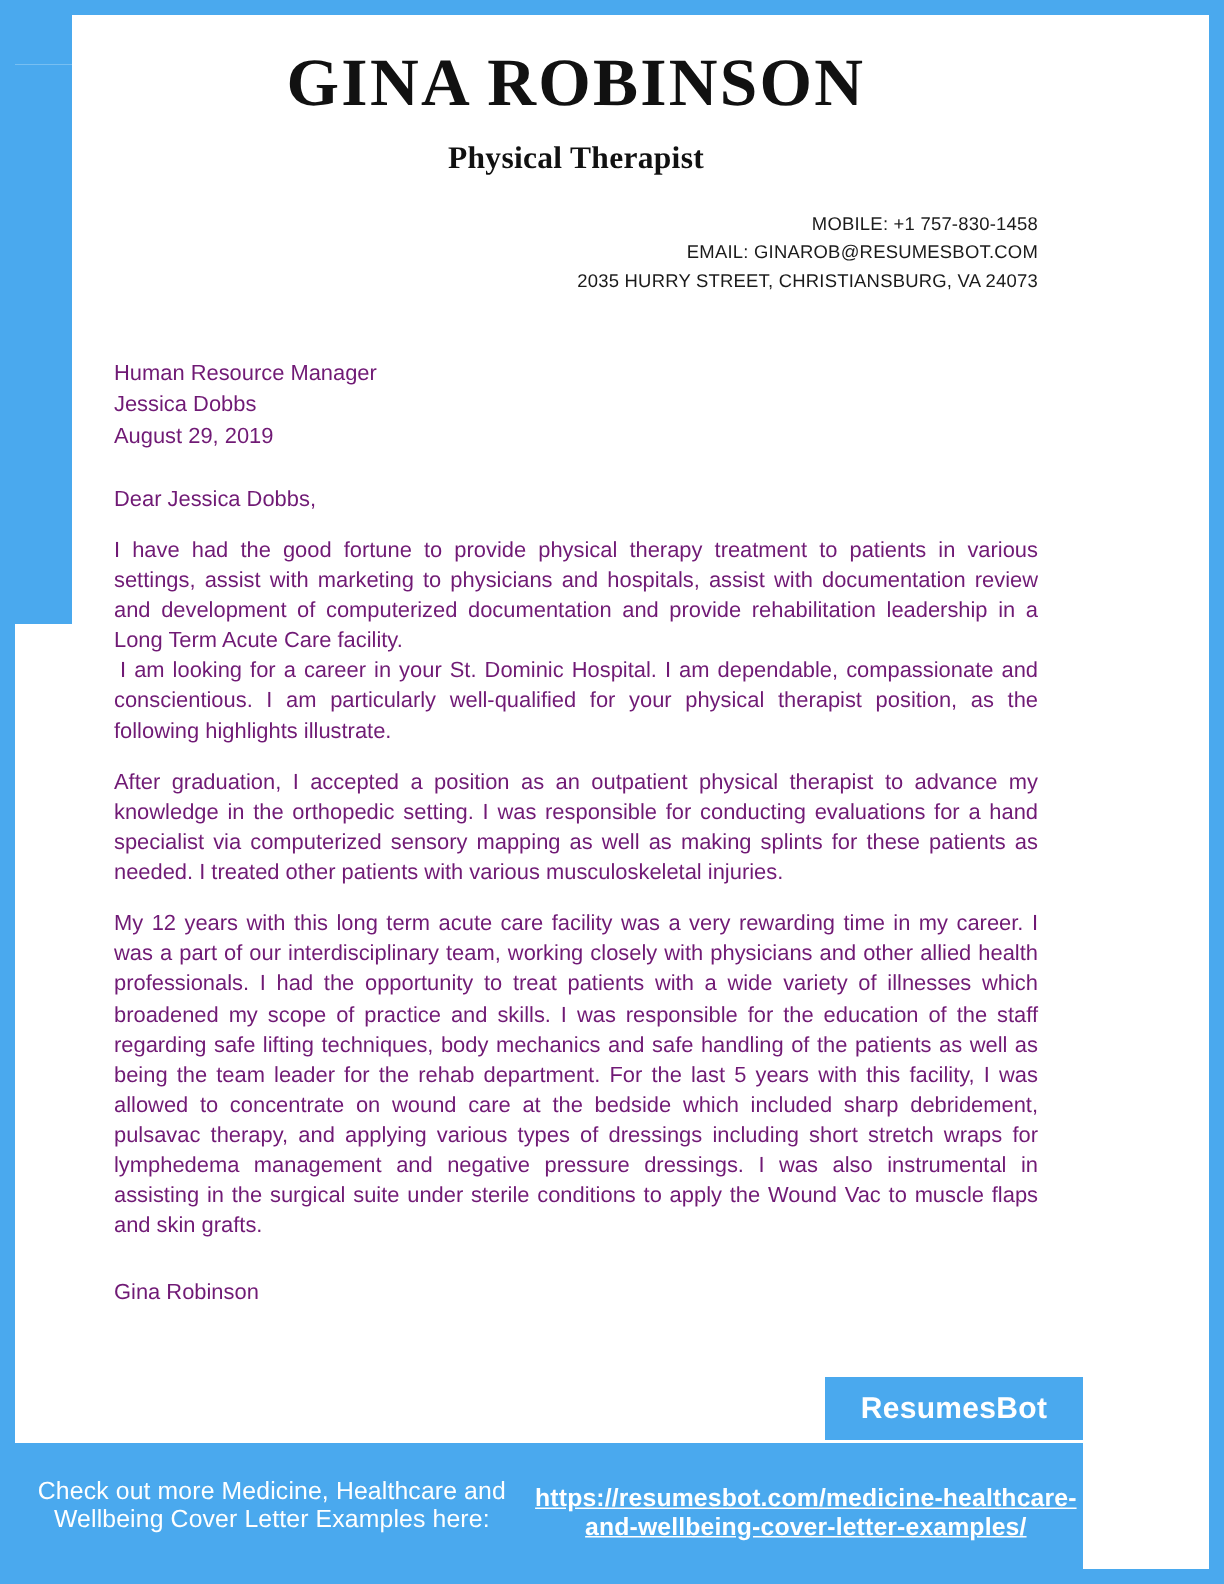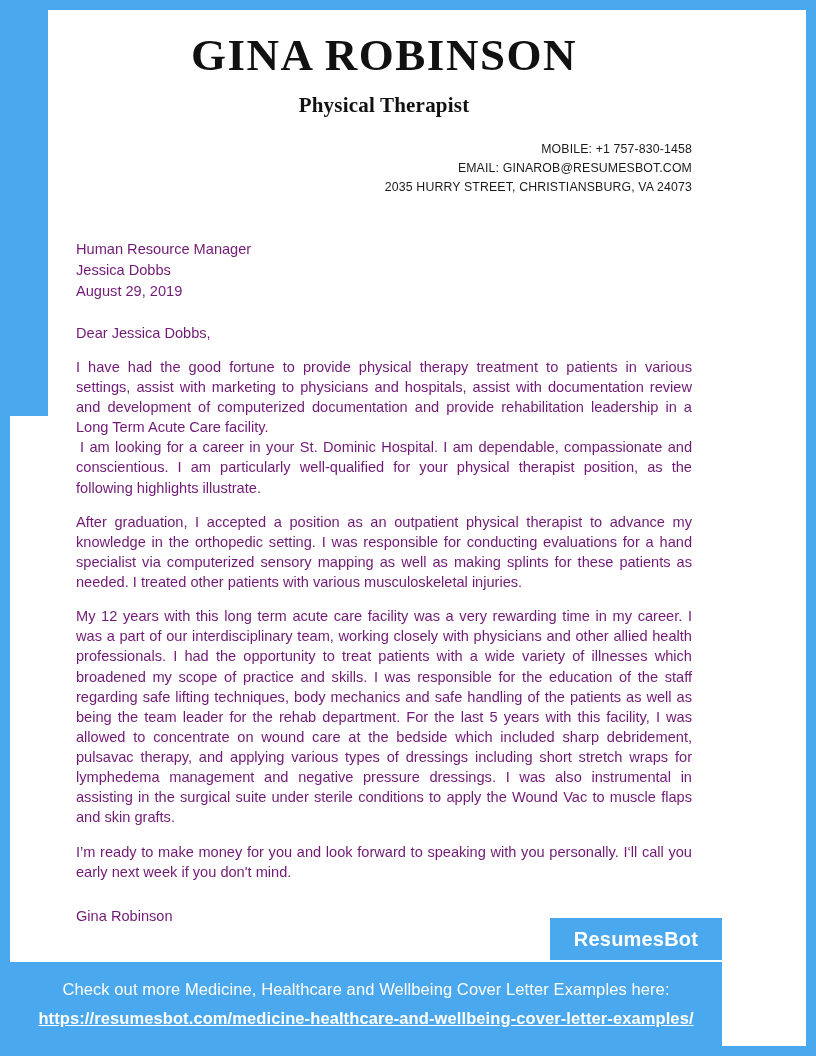--- a/index.html
+++ b/index.html
@@ -144,21 +144,21 @@
   
   .footer {
     position: absolute;
     left: 10px;
     right: 10px;
     bottom: 10px;
     height: 84px;
     background: #4aa9ee;
     color: #ffffff;
     display: flex;
-    flex-direction: column;
+    flex-direction: row;
     align-items: center;
     justify-content: center;
     font-family: "Liberation Sans", sans-serif;
     text-align: center;
   }
   .footer-line1 {
     font-size: 16.5px;
     letter-spacing: 0.1px;
   }
   .footer-line2 {
@@ -199,21 +199,20 @@
         <div>Jessica Dobbs</div>
         <div>August 29, 2019</div>
       </div>
 
       <div class="salutation">Dear Jessica Dobbs,</div>
 
       <div class="para">I have had the good fortune to provide physical therapy treatment to patients in various settings, assist with marketing to physicians and hospitals, assist with documentation review and development of computerized documentation and provide rehabilitation leadership in a Long Term Acute Care facility.</div>
       <div class="para first"> I am looking for a career in your St. Dominic Hospital. I am dependable, compassionate and conscientious. I am particularly well-qualified for your physical therapist position, as the following highlights illustrate.</div>
       <div class="para">After graduation, I accepted a position as an outpatient physical therapist to advance my knowledge in the orthopedic setting. I was responsible for conducting evaluations for a hand specialist via computerized sensory mapping as well as making splints for these patients as needed. I treated other patients with various musculoskeletal injuries.</div>
       <div class="para">My 12 years with this long term acute care facility was a very rewarding time in my career. I was a part of our interdisciplinary team, working closely with physicians and other allied health professionals. I had the opportunity to treat patients with a wide variety of illnesses which broadened my scope of practice and skills. I was responsible for the education of the staff regarding safe lifting techniques, body mechanics and safe handling of the patients as well as being the team leader for the rehab department. For the last 5 years with this facility, I was allowed to concentrate on wound care at the bedside which included sharp debridement, pulsavac therapy, and applying various types of dressings including short stretch wraps for lymphedema management and negative pressure dressings. I was also instrumental in assisting in the surgical suite under sterile conditions to apply the Wound Vac to muscle flaps and skin grafts.</div>
-      <div class="para">I’m ready to make money for you and look forward to speaking with you personally. I‘ll call you early next week if you don't mind.</div>
 
       <div class="signoff">
         <div>Gina Robinson</div>
       </div>
 
     </div>
   </div>
 
   <div class="badge">
     <span>ResumesBot</span>

